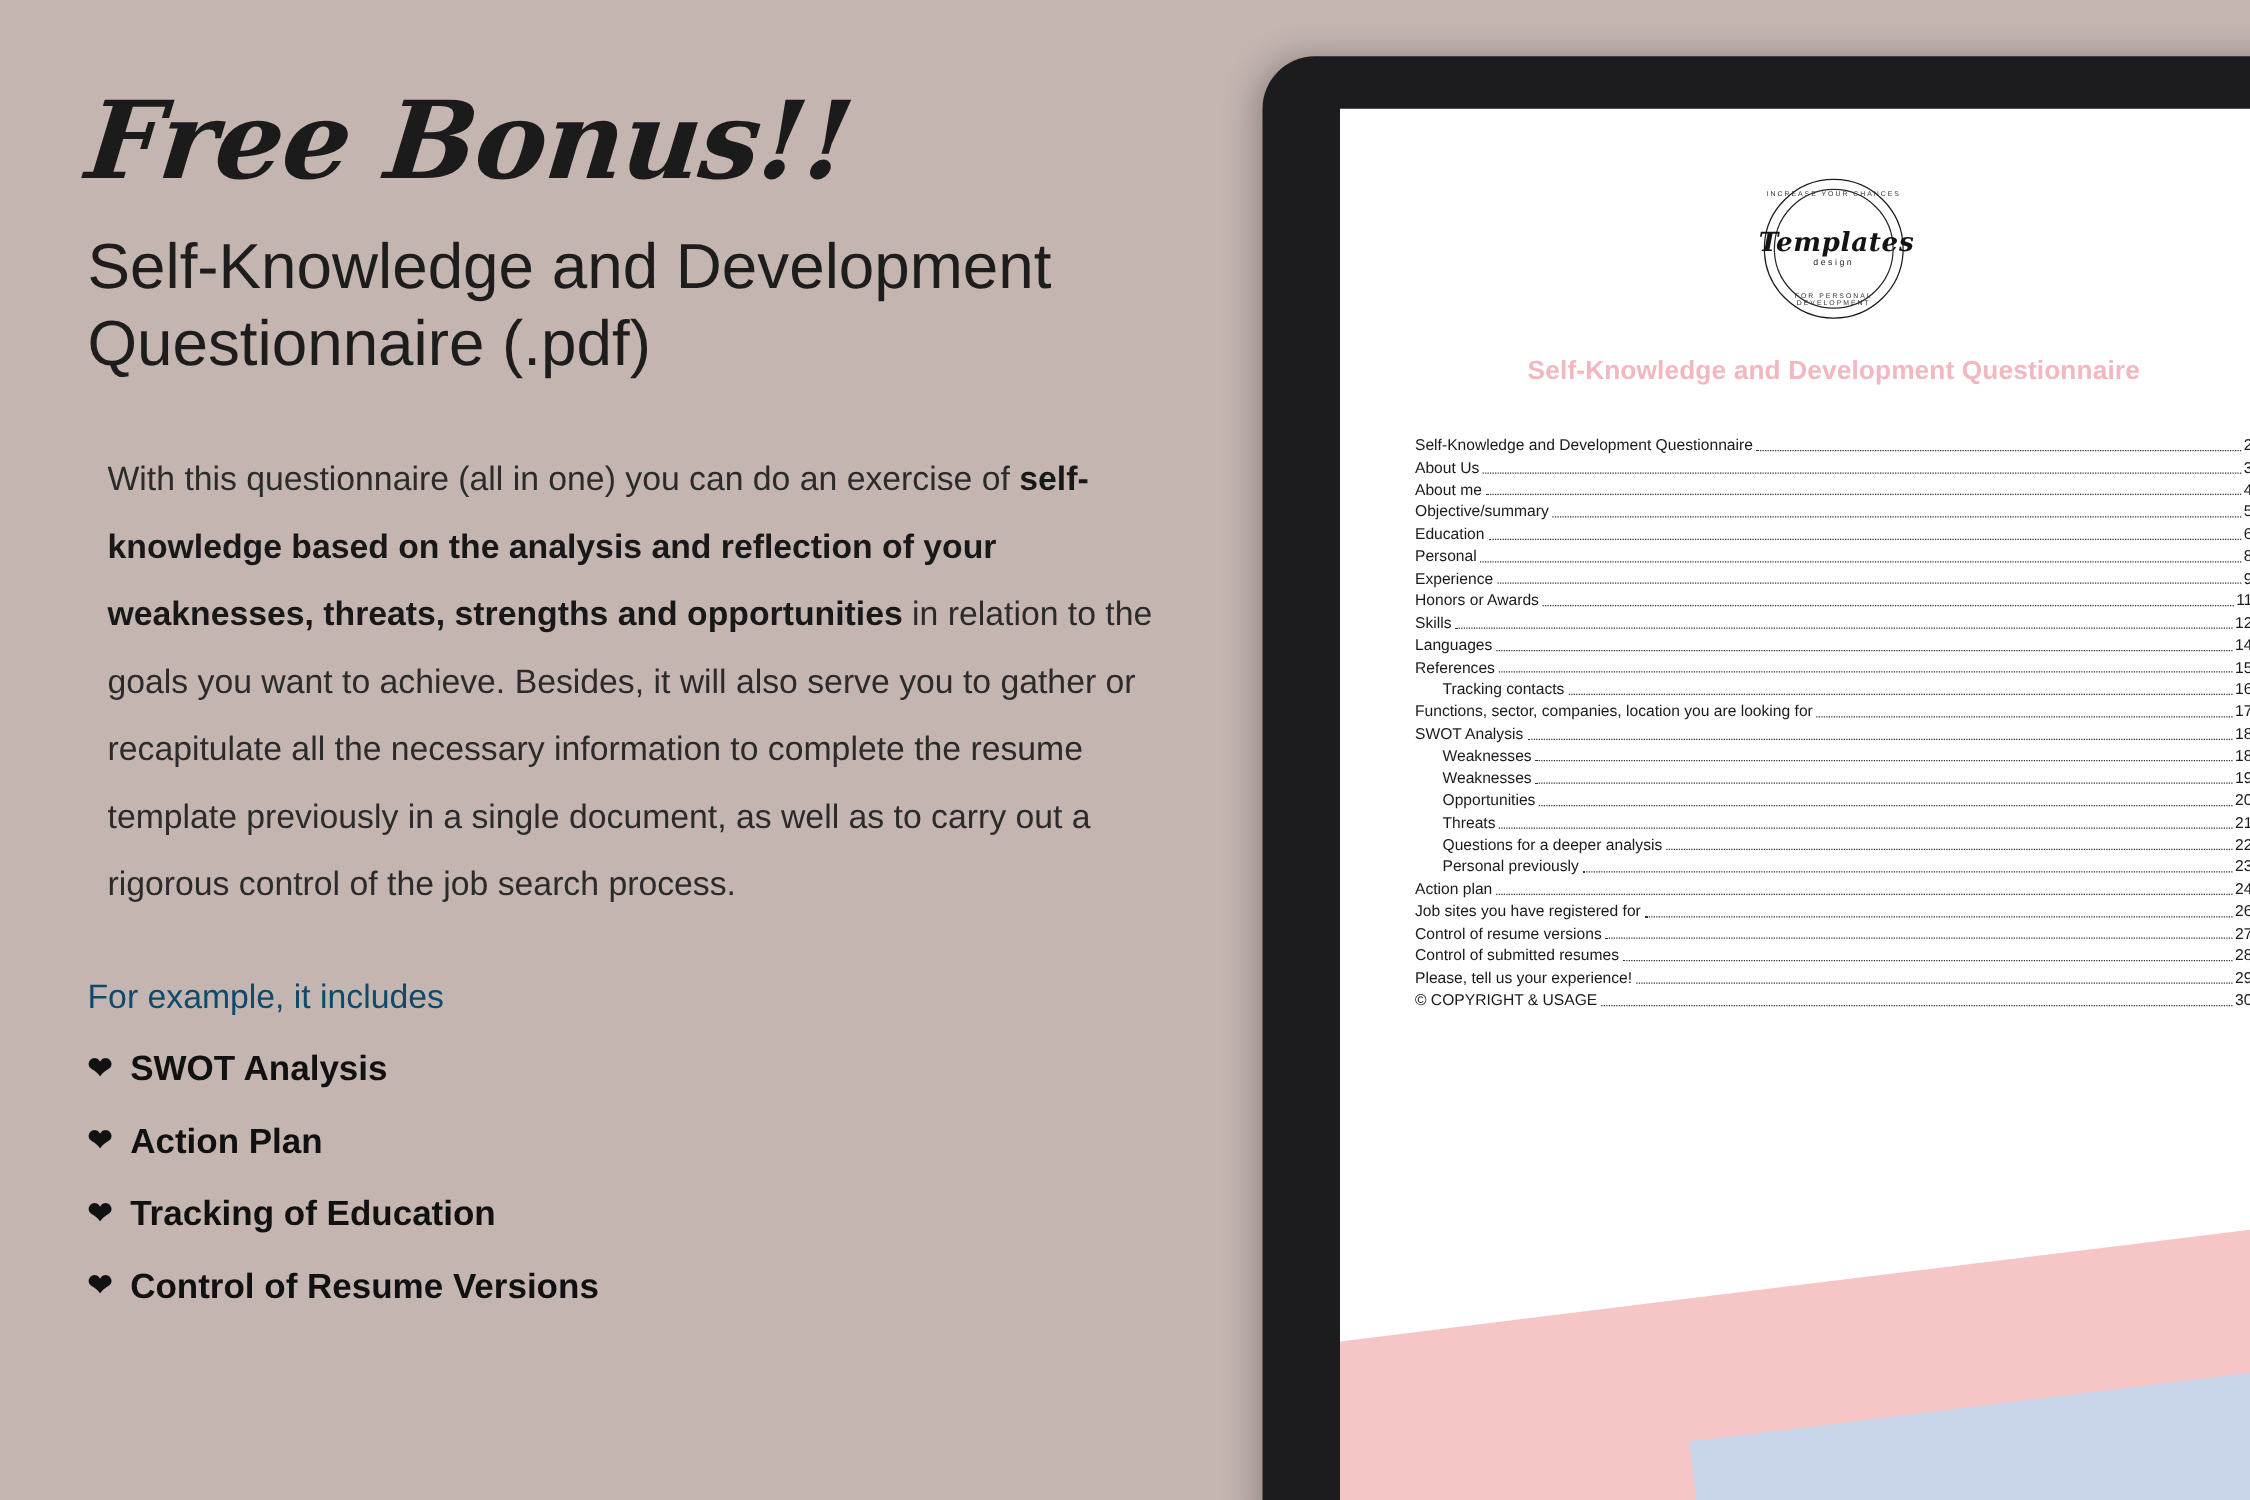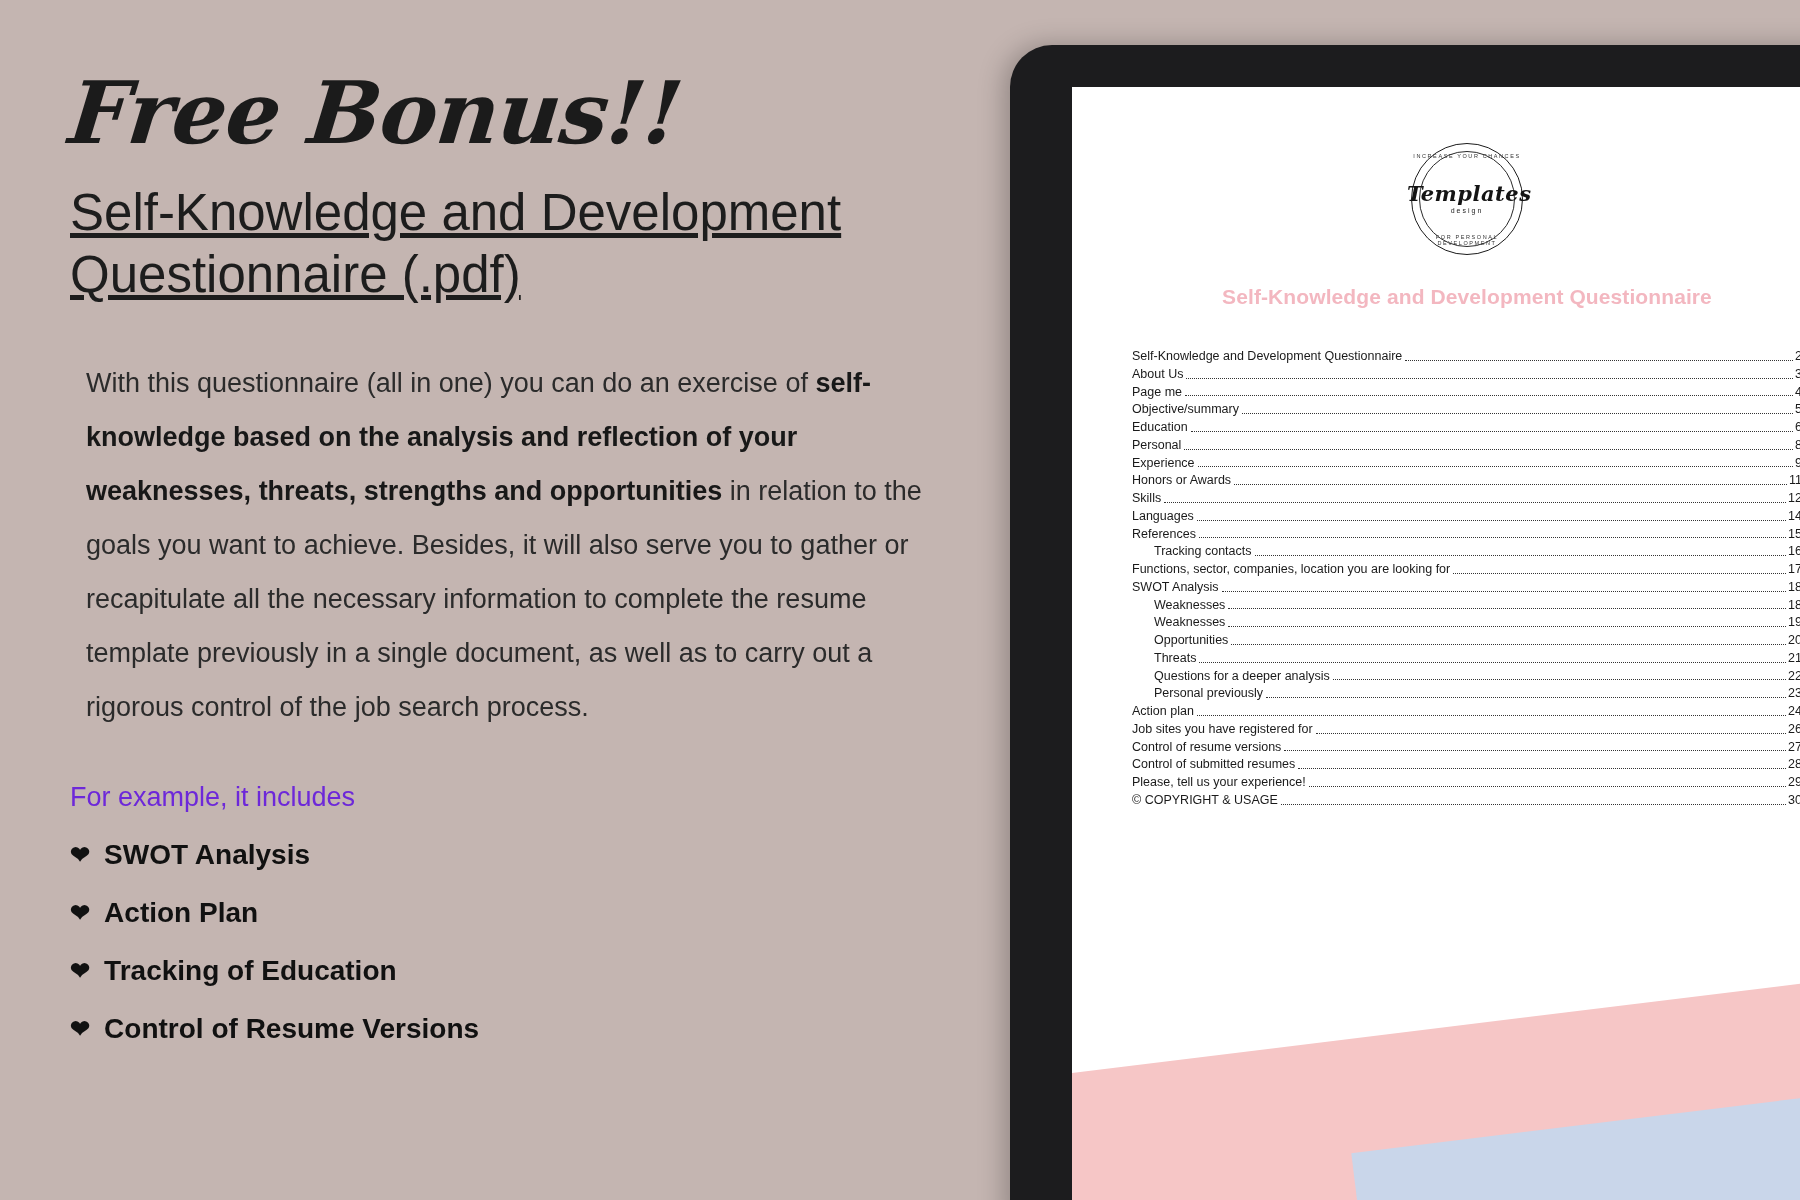--- a/index.html
+++ b/index.html
@@ -40,40 +40,39 @@
   }
 
   .main-title {
     font-family: "Liberation Sans", sans-serif;
     font-weight: 400;
     font-size: 51px;
     line-height: 1.22;
     color: #1d1d1d;
     margin: 0 0 50px 0;
     max-width: 860px;
-    text-decoration: underline;
   }
 
   .body-copy {
     font-family: "Liberation Sans", sans-serif;
     font-size: 27px;
     line-height: 2.0;
     color: #2b2b2b;
     max-width: 880px;
     margin: 0 0 48px 16px;
   }
   .body-copy b {
     font-weight: 700;
     color: #181818;
   }
 
   .includes-lead {
     font-family: "Liberation Sans", sans-serif;
     font-size: 27px;
-    color: #6d28d9;
+    color: #0c4a6e;
     margin: 0 0 26px 0;
   }
 
   .bullet {
     font-family: "Liberation Sans", sans-serif;
     font-size: 28px;
     font-weight: 700;
     color: #111;
     margin: 0 0 26px 0;
     display: flex;
@@ -292,21 +291,21 @@
           <span class="label">Self-Knowledge and Development Questionnaire</span>
           <span class="leader"></span>
           <span class="page">2</span>
         </div>
         <div class="toc-row">
           <span class="label">About Us</span>
           <span class="leader"></span>
           <span class="page">3</span>
         </div>
         <div class="toc-row">
-          <span class="label">Page me</span>
+          <span class="label">About me</span>
           <span class="leader"></span>
           <span class="page">4</span>
         </div>
         <div class="toc-row">
           <span class="label">Objective/summary</span>
           <span class="leader"></span>
           <span class="page">5</span>
         </div>
         <div class="toc-row">
           <span class="label">Education</span>

